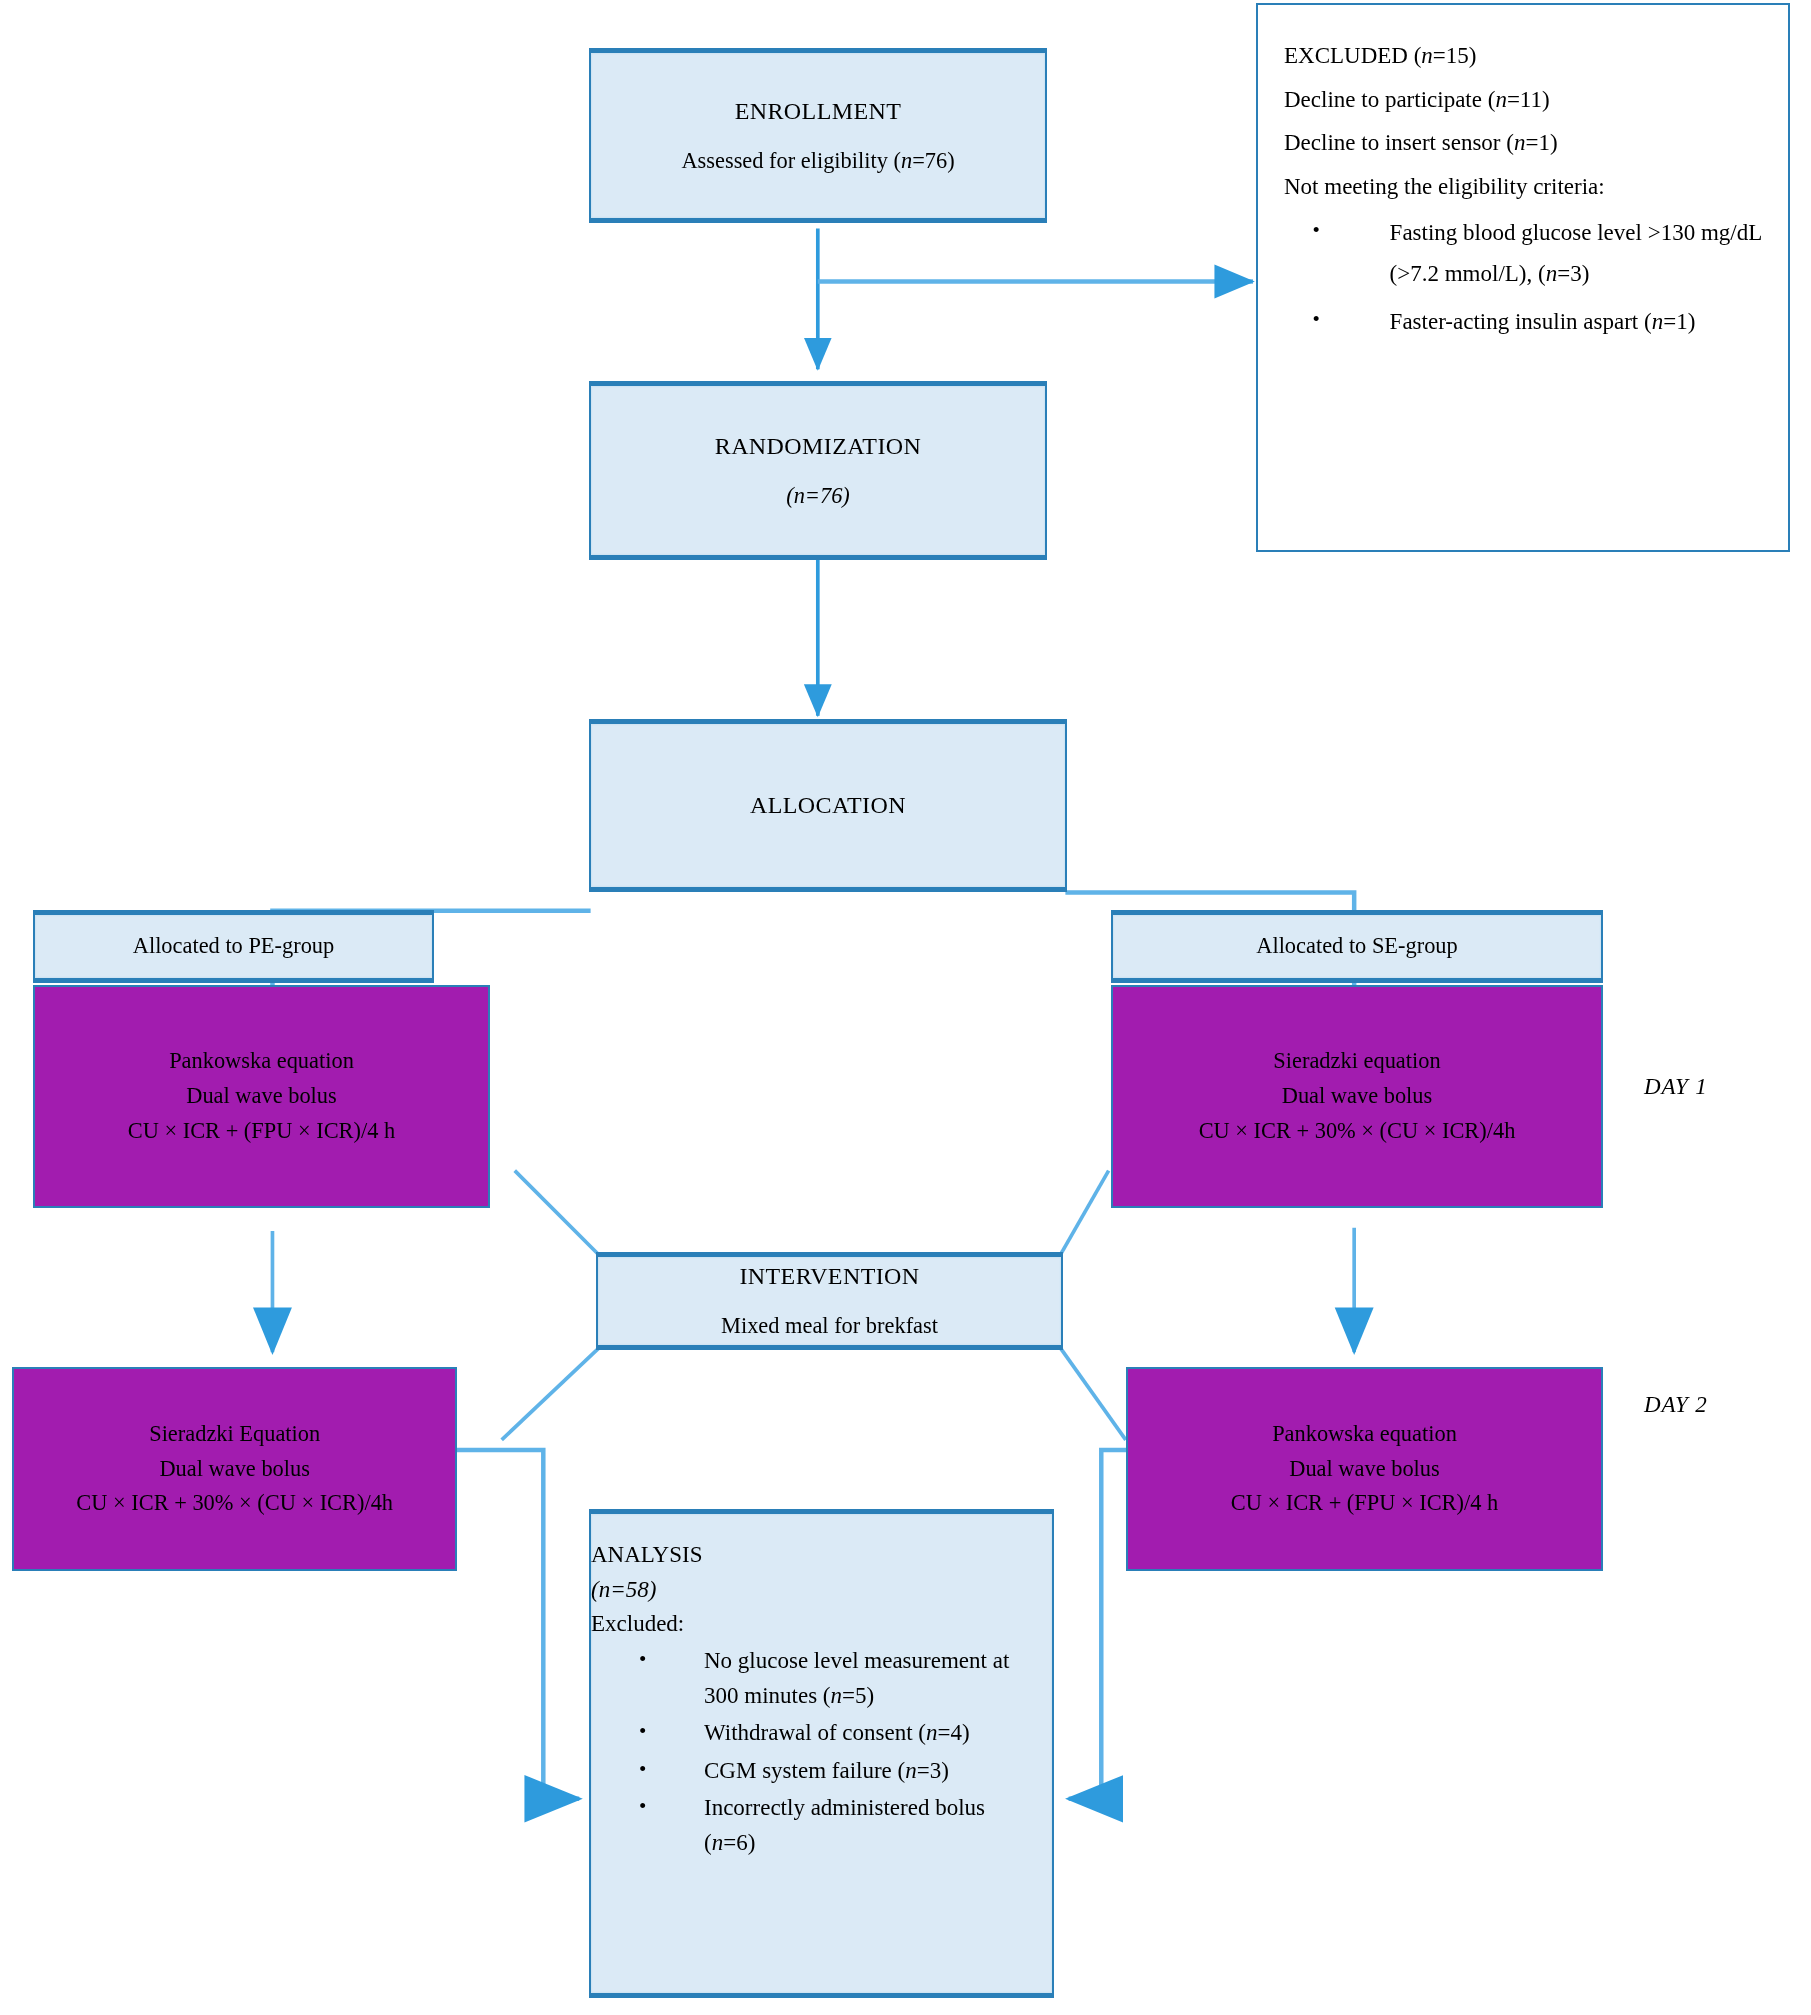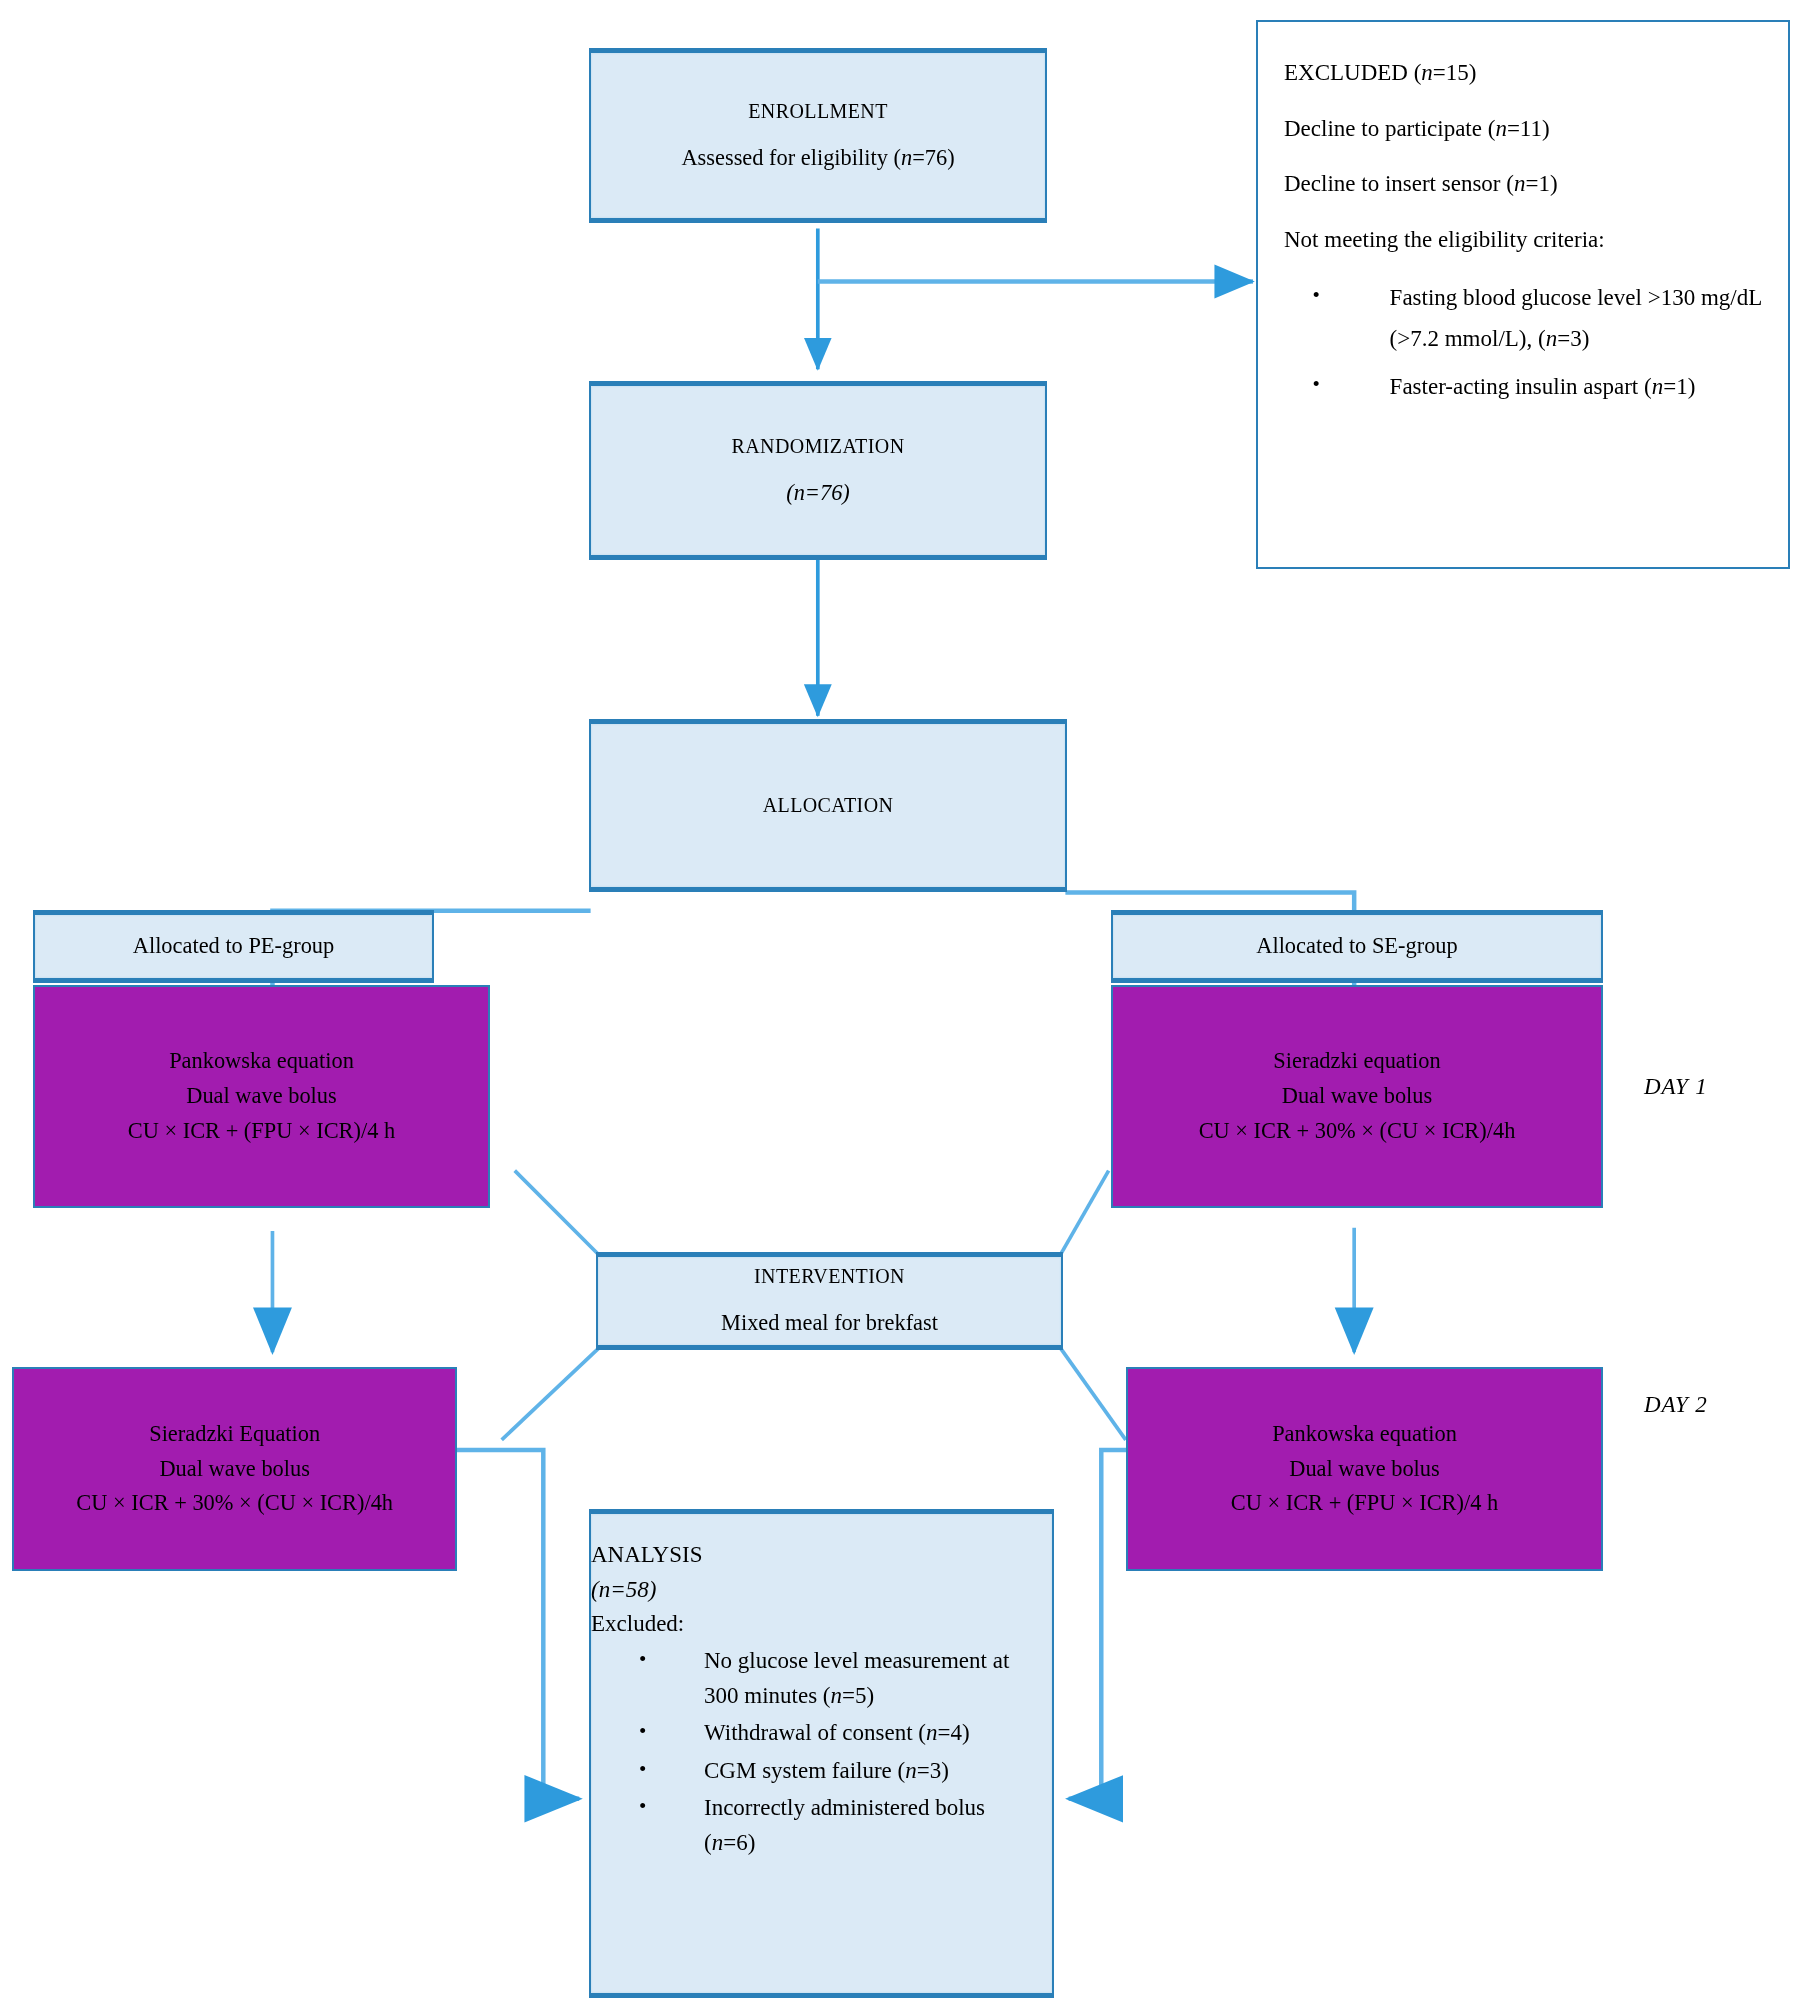--- a/index.html
+++ b/index.html
@@ -50,21 +50,21 @@
   .node.plain {
     background: #a21caf;
     border: 2.4px solid #2a7fb8;
   }
   .node.outline-only {
     background: #ffffff;
     border: 2.9px solid #2a7fb8;
   }
 
   .title-line {
-    font-size: 20px;
+    font-size: 24px;
     letter-spacing: 0.4px;
   }
   .sub-line {
     font-size: 22.4px;
   }
   .body-line {
     font-size: 22.4px;
   }
   .spacer-sm { height: 14px; }
 
@@ -217,21 +217,21 @@
       <path d="M2910,3555 L2700,3555 L2700,4410 L2620,4410" stroke="#5fb3e8" stroke-width="11" fill="none" marker-end="url(#ah-thin)"></path>
     </g>
   </svg>
 
   <div class="node filled" id="enrollment-box" style="left:589px; top:48px; width:458px; height:175px;">
     <div class="title-line">ENROLLMENT</div>
     <div class="spacer-sm"></div>
     <div class="sub-line"><span>Assessed for eligibility (</span><span class="it">n</span><span>=76)</span></div>
   </div>
 
-  <div class="node outline-only" id="excluded-box" style="left:1256px; top:20px; width:534px; height:549px;gap:12px;">
+  <div class="node outline-only" id="excluded-box" style="left:1256px; top:3px; width:534px; height:549px;">
     <span class="ex-line"><span>EXCLUDED (</span><span class="it">n</span><span>=15)</span></span>
     <span class="ex-line">Decline to participate (<i>n</i>=11)</span>
     <span class="ex-line">Decline to insert sensor (<i>n</i>=1)</span>
     <span class="ex-line">Not meeting the eligibility criteria:</span>
     <ul>
       <li>Fasting blood glucose level &gt;130 mg/dL (&gt;7.2 mmol/L), (<i>n</i>=3)</li>
       <li>Faster-acting insulin aspart (<i>n</i>=1)</li>
     </ul>
   </div>
 

